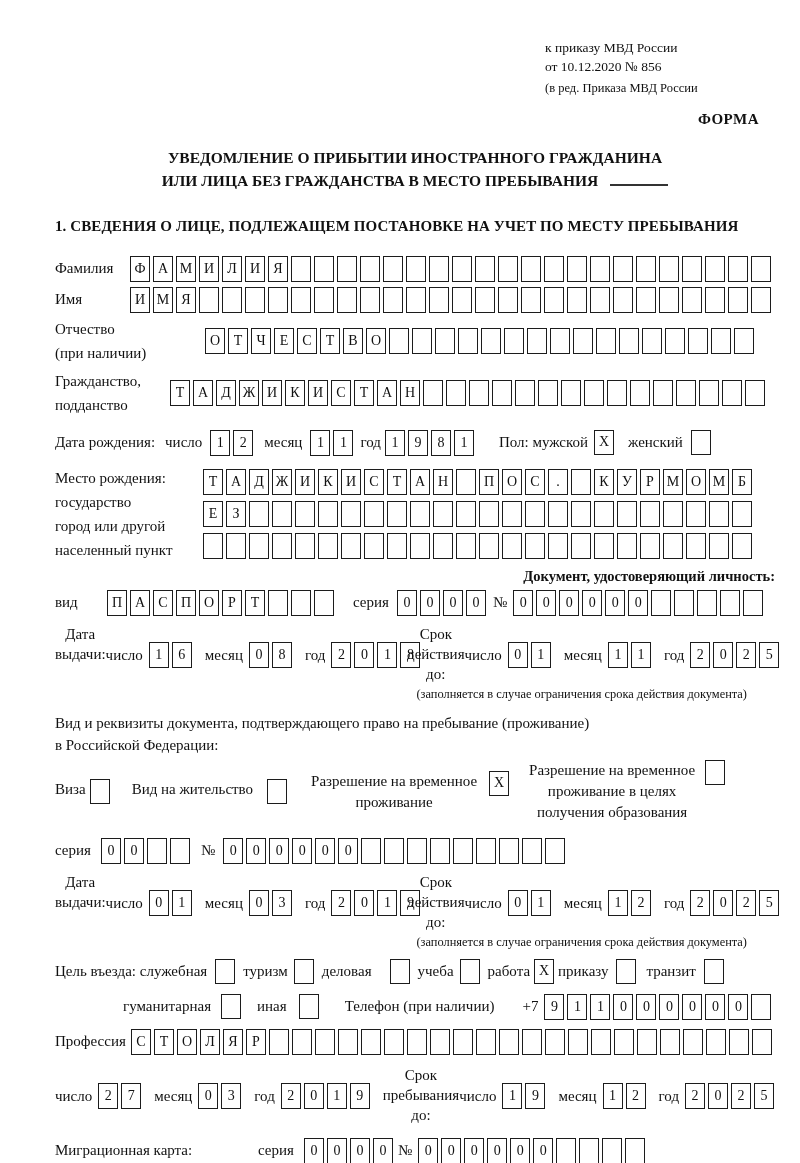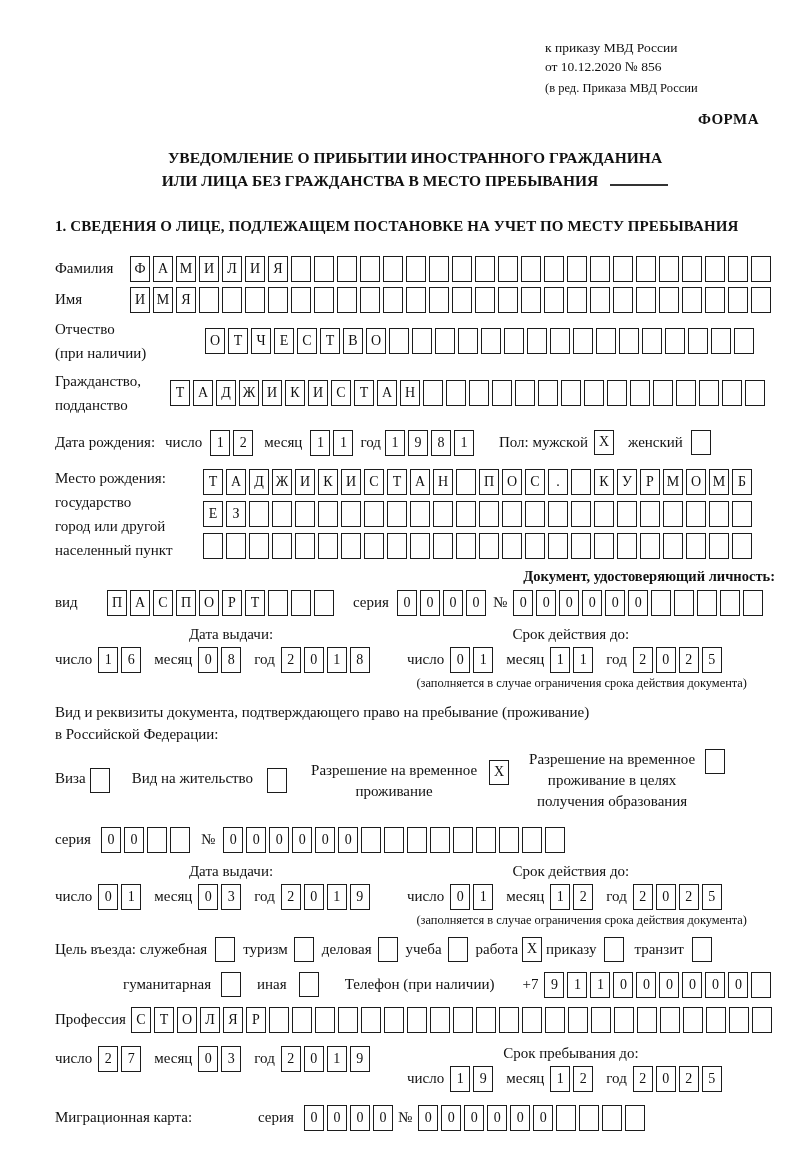--- a/index.html
+++ b/index.html
@@ -25,21 +25,21 @@
     width:20px; height:26px; border:1.6px solid #1c1c1c; margin-right:3px;
     text-align:center; line-height:23px; font-size:14px; background:#fff;
   }
   .chk {
     box-sizing:border-box; display:inline-block; flex:0 0 auto;
     width:20px; height:25px; border:1.6px solid #1c1c1c;
     text-align:center; line-height:22px; font-size:14px; background:#fff;
   }
   .stack { display:flex; flex-direction:column; row-gap:6px; }
   .dates-block { display:flex; }
-  .dates-col { display:flex; flex-direction:column; }
+  .dates-col { display:flex; flex-direction:row; }
   .dates-head { text-align:center; line-height:20px; }
   .dategroup { display:flex; align-items:center; margin-top:2px; }
   .dategroup .lbl { margin-right:6px; }
   .dategroup .cells { margin-right:10px; }
   .note { text-align:right; font-size:12.4px; line-height:16px; padding-right:28px; margin-top:2px; }
   .opt { display:flex; align-items:flex-start; }
   .opt-label { text-align:center; line-height:21px; }
   .center-bold { text-align:right; font-weight:bold; font-size:14.5px; }
 </style>
 </head>
@@ -505,21 +505,21 @@
       </div>
     </div>
   </div>
   <div class="note">(заполняется в случае ограничения срока действия документа)</div>
 
   <div class="row" style="margin-top:8px; align-items:center">
     <span class="lbl">Цель въезда: служебная</span>
     <span class="chk" style="margin-left:8px"></span>
     <span class="lbl" style="margin-left:8px; margin-right:6px">туризм</span>
     <span class="chk"></span>
-    <span class="lbl" style="margin-left:8px; margin-right:6px">деловая</span>
+    <span class="lbl" style="margin-left:8px; margin-right:18px">деловая</span>
     <span class="chk"></span>
     <span class="lbl" style="margin-left:8px; margin-right:6px">учеба</span>
     <span class="chk"></span>
     <span class="lbl" style="margin-left:8px; margin-right:4px">работа</span>
     <span class="chk">X</span>
     <span class="lbl" style="margin-left:4px; margin-right:8px">приказу</span>
     <span class="chk"></span>
     <span class="lbl" style="margin-left:10px; margin-right:8px">транзит</span>
     <span class="chk"></span>
   </div>

